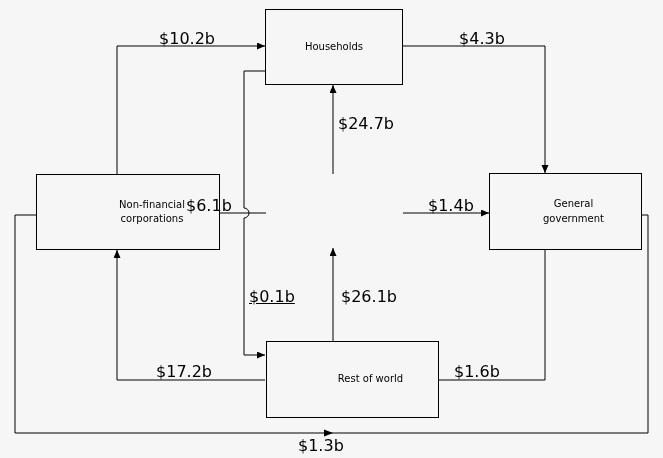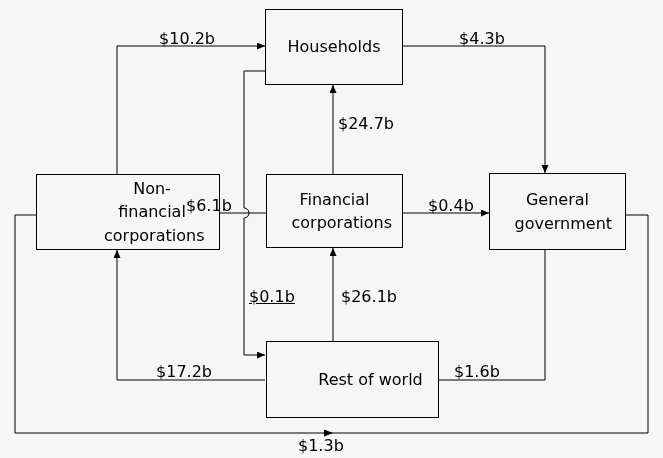--- a/index.html
+++ b/index.html
@@ -18,28 +18,28 @@
     position: absolute; left: 0; top: 0;
   }
   .node {
     position: absolute;
     border: 1px solid #000;
     background: #f6f6f6;
     display: flex;
     align-items: center;
     justify-content: center;
     text-align: center;
-    font-size: 16px;
+    font-size: 10px;
     line-height: 1.45;
   }
   .node-label { display: inline-block; }
   #node-households      { left: 265px; top: 9px;   width: 136px; height: 74px; }
   #node-non-financial   { left: 36px;  top: 174px; width: 134px; height: 74px; padding-left: 48px; }
   #node-financial       { left: 266px; top: 174px; width: 135px; height: 72px; }
-  #node-general-gov     { left: 489px; top: 173px; width: 135px; height: 75px; }
+  #node-general-gov     { left: 489px; top: 173px; width: 135px; height: 75px; padding-left: 16px; }
   #node-rest-of-world   { left: 266px; top: 341px; width: 135px; height: 75px; padding-left: 36px; }
   #node-non-financial .node-label { width: 96px; }
   #node-financial .node-label     { width: 86px; }
   #node-general-gov .node-label   { width: 86px; }
 
   .flow-label {
     position: absolute;
     font-size: 16px;
     white-space: nowrap;
   }
@@ -79,34 +79,31 @@
     </g>
     <polygon points="324,429.5 333,433 324,436.5" fill="#000"></polygon>
   </svg>
 
   <div class="node" id="node-households">
     <span class="node-label">Households</span>
   </div>
   <div class="node" id="node-non-financial">
     <span class="node-label">Non-financial corporations</span>
   </div>
-  <div class="node" id="node-financial">
-    <span class="node-label">Financial corporations</span>
-  </div>
   <div class="node" id="node-general-gov">
     <span class="node-label">General government</span>
   </div>
   <div class="node" id="node-rest-of-world">
     <span class="node-label">Rest of world</span>
   </div>
 
   <div class="flow-label" id="label-f0">$10.2b</div>
   <div class="flow-label" id="label-f1">$4.3b</div>
   <div class="flow-label" id="label-f2">$24.7b</div>
   <div class="flow-label" id="label-f3">$6.1b</div>
-  <div class="flow-label" id="label-f4">$0.4b</div>
+  <div class="flow-label" id="label-f4">$1.4b</div>
   <div class="flow-label" id="label-f5">$0.1b</div>
   <div class="flow-label" id="label-f6">$26.1b</div>
   <div class="flow-label" id="label-f7">$17.2b</div>
   <div class="flow-label" id="label-f8">$1.6b</div>
   <div class="flow-label" id="label-f9">$1.3b</div>
 
 </div>
 
 </body></html>

